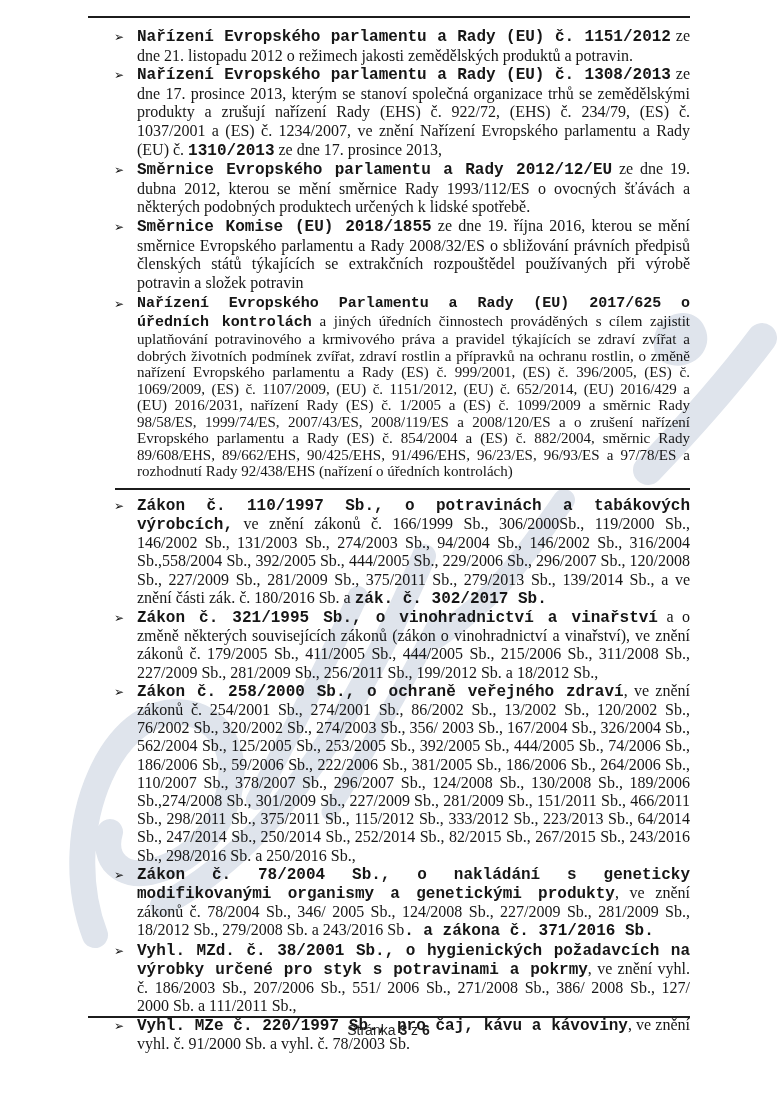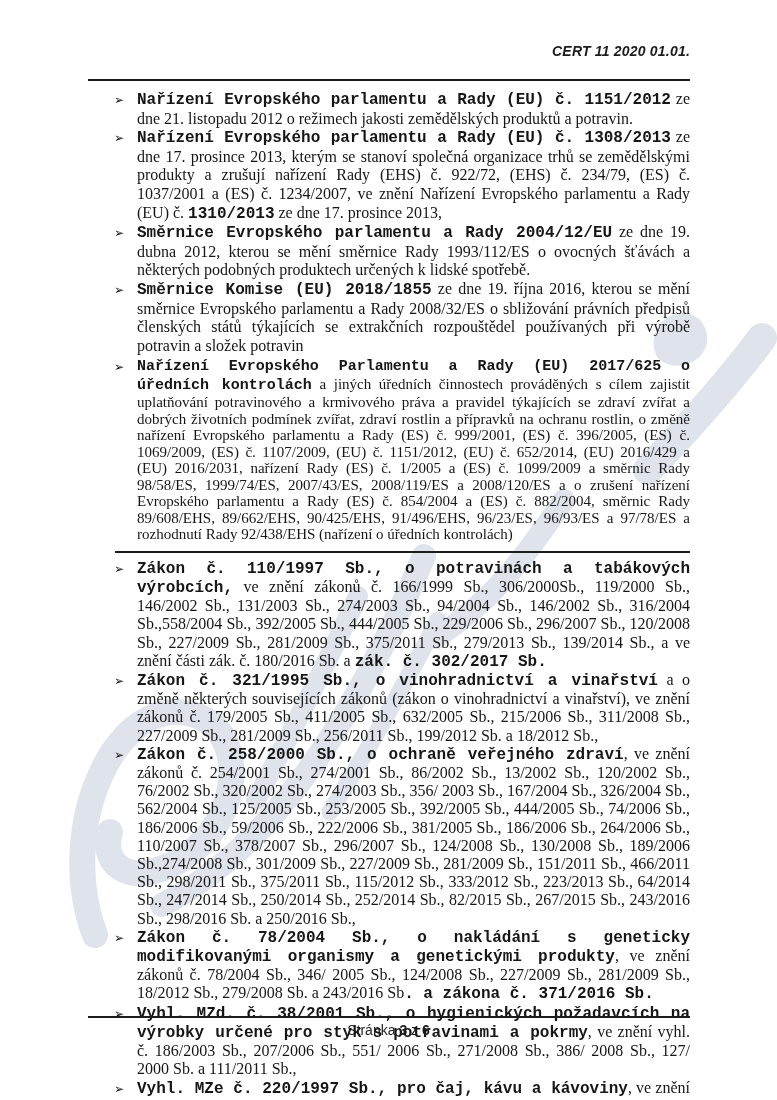--- a/index.html
+++ b/index.html
@@ -79,36 +79,35 @@
       <path d="M 162 905 C 282 842 362 702 424 556" stroke-width="24"></path>
       <path d="M 256 800 C 302 712 332 652 358 596" stroke-width="20"></path>
       <path d="M 330 812 C 378 734 408 678 438 620" stroke-width="17"></path>
       <path d="M 436 638 C 494 600 524 558 564 500" stroke-width="22"></path>
       <path d="M 648 470 C 692 424 726 386 762 338" stroke-width="30"></path>
     </g>
     <path d="M 655 352 C 646 318 688 300 703 324 C 718 349 691 374 665 363 C 659 360 656 357 655 352 Z" fill="#dfe4ec" stroke="none"></path>
   </svg>
 
   <div class="content">
-    <div class="doc-header">CERT 11 2020 01.01.</div>
     <div class="rule header-rule"></div>
 
     <ul class="law-list" id="list-eu">
         <li><span class="marker">➢</span><span class="b">Nařízení Evropského parlamentu a Rady (EU) č. 1151/2012</span><span> ze dne 21. listopadu 2012 o režimech jakosti zemědělských produktů a potravin.</span></li>
         <li><span class="marker">➢</span><span class="b">Nařízení Evropského parlamentu a Rady (EU) č. 1308/2013</span><span> ze dne 17. prosince 2013, kterým se stanoví společná organizace trhů se zemědělskými produkty a zrušují nařízení Rady (EHS) č. 922/72, (EHS) č. 234/79, (ES) č. 1037/2001 a (ES) č. 1234/2007, ve znění Nařízení Evropského parlamentu a Rady (EU) č. </span><span class="b">1310/2013</span><span> ze dne 17. prosince 2013,</span></li>
-        <li><span class="marker">➢</span><span class="b">Směrnice Evropského parlamentu a Rady 2004/12/EU</span><span> ze dne 19. dubna 2012, kterou se mění směrnice Rady 1993/112/ES o ovocných šťávách a některých podobných produktech určených k lidské spotřebě.</span></li>
+        <li><span class="marker">➢</span><span class="b">Směrnice Evropského parlamentu a Rady 2012/12/EU</span><span> ze dne 19. dubna 2012, kterou se mění směrnice Rady 1993/112/ES o ovocných šťávách a některých podobných produktech určených k lidské spotřebě.</span></li>
         <li><span class="marker">➢</span><span class="b">Směrnice Komise (EU) 2018/1855</span><span> ze dne 19. října 2016, kterou se mění směrnice Evropského parlamentu a Rady 2008/32/ES o sbližování právních předpisů členských států týkajících se extrakčních rozpouštědel používaných při výrobě potravin a složek potravin</span></li>
         <li class="compact"><span class="marker">➢</span><span class="b">Nařízení Evropského Parlamentu a Rady (EU) 2017/625 o úředních kontrolách</span><span> a jiných úředních činnostech prováděných s cílem zajistit uplatňování potravinového a krmivového práva a pravidel týkajících se zdraví zvířat a dobrých životních podmínek zvířat, zdraví rostlin a přípravků na ochranu rostlin, o změně nařízení Evropského parlamentu a Rady (ES) č. 999/2001, (ES) č. 396/2005, (ES) č. 1069/2009, (ES) č. 1107/2009, (EU) č. 1151/2012, (EU) č. 652/2014, (EU) 2016/429 a (EU) 2016/2031, nařízení Rady (ES) č. 1/2005 a (ES) č. 1099/2009 a směrnic Rady 98/58/ES, 1999/74/ES, 2007/43/ES, 2008/119/ES a 2008/120/ES a o zrušení nařízení Evropského parlamentu a Rady (ES) č. 854/2004 a (ES) č. 882/2004, směrnic Rady 89/608/EHS, 89/662/EHS, 90/425/EHS, 91/496/EHS, 96/23/ES, 96/93/ES a 97/78/ES a rozhodnutí Rady 92/438/EHS (nařízení o úředních kontrolách)</span></li>
       </ul>
 
     <div class="rule section-rule"></div>
 
     <ul class="law-list" id="list-cz">
         <li><span class="marker">➢</span><span class="b">Zákon č. 110/1997 Sb., o potravinách a tabákových výrobcích,</span><span> ve znění zákonů č. 166/1999 Sb., 306/2000Sb., 119/2000 Sb., 146/2002 Sb., 131/2003 Sb., 274/2003 Sb., 94/2004 Sb., 146/2002 Sb., 316/2004 Sb.,558/2004 Sb., 392/2005 Sb., 444/2005 Sb., 229/2006 Sb., 296/2007 Sb., 120/2008 Sb., 227/2009 Sb., 281/2009 Sb., 375/2011 Sb., 279/2013 Sb., 139/2014 Sb., a ve znění části zák. č. 180/2016 Sb. a </span><span class="b">zák. č. 302/2017 Sb.</span></li>
-        <li><span class="marker">➢</span><span class="b">Zákon č. 321/1995 Sb., o vinohradnictví a vinařství</span><span> a o změně některých souvisejících zákonů (zákon o vinohradnictví a vinařství), ve znění zákonů č. 179/2005 Sb., 411/2005 Sb., 632/2005 Sb., 215/2006 Sb., 311/2008 Sb., 227/2009 Sb., 281/2009 Sb., 256/2011 Sb., 199/2012 Sb. a 18/2012 Sb.,</span></li>
+        <li><span class="marker">➢</span><span class="b">Zákon č. 321/1995 Sb., o vinohradnictví a vinařství</span><span> a o změně některých souvisejících zákonů (zákon o vinohradnictví a vinařství), ve znění zákonů č. 179/2005 Sb., 411/2005 Sb., 444/2005 Sb., 215/2006 Sb., 311/2008 Sb., 227/2009 Sb., 281/2009 Sb., 256/2011 Sb., 199/2012 Sb. a 18/2012 Sb.,</span></li>
         <li><span class="marker">➢</span><span class="b">Zákon č. 258/2000 Sb., o ochraně veřejného zdraví</span><span>, ve znění zákonů č. 254/2001 Sb., 274/2001 Sb., 86/2002 Sb., 13/2002 Sb., 120/2002 Sb., 76/2002 Sb., 320/2002 Sb., 274/2003 Sb., 356/ 2003 Sb., 167/2004 Sb., 326/2004 Sb., 562/2004 Sb., 125/2005 Sb., 253/2005 Sb., 392/2005 Sb., 444/2005 Sb., 74/2006 Sb., 186/2006 Sb., 59/2006 Sb., 222/2006 Sb., 381/2005 Sb., 186/2006 Sb., 264/2006 Sb., 110/2007 Sb., 378/2007 Sb., 296/2007 Sb., 124/2008 Sb., 130/2008 Sb., 189/2006 Sb.,274/2008 Sb., 301/2009 Sb., 227/2009 Sb., 281/2009 Sb., 151/2011 Sb., 466/2011 Sb., 298/2011 Sb., 375/2011 Sb., 115/2012 Sb., 333/2012 Sb., 223/2013 Sb., 64/2014 Sb., 247/2014 Sb., 250/2014 Sb., 252/2014 Sb., 82/2015 Sb., 267/2015 Sb., 243/2016 Sb., 298/2016 Sb. a 250/2016 Sb.,</span></li>
         <li><span class="marker">➢</span><span class="b">Zákon č. 78/2004 Sb., o nakládání s geneticky modifikovanými organismy a genetickými produkty</span><span>, ve znění zákonů č. 78/2004 Sb., 346/ 2005 Sb., 124/2008 Sb., 227/2009 Sb., 281/2009 Sb., 18/2012 Sb., 279/2008 Sb. a 243/2016 Sb</span><span class="b">. a zákona č. 371/2016 Sb.</span></li>
         <li><span class="marker">➢</span><span class="b">Vyhl. MZd. č. 38/2001 Sb., o hygienických požadavcích na výrobky určené pro styk s potravinami a pokrmy</span><span>, ve znění vyhl. č. 186/2003 Sb., 207/2006 Sb., 551/ 2006 Sb., 271/2008 Sb., 386/ 2008 Sb., 127/ 2000 Sb. a  111/2011 Sb.,</span></li>
         <li><span class="marker">➢</span><span class="b">Vyhl. MZe č. 220/1997 Sb., pro čaj, kávu a kávoviny</span><span>, ve znění vyhl. č. 91/2000 Sb. a vyhl. č. 78/2003 Sb.</span></li>
       </ul>
   </div>
 
   <div class="rule footer-rule"></div>
   <div class="doc-footer" id="footer-text"><span>Stránka </span><span class="b">3</span><span> z </span><span class="b">6</span></div>
 

